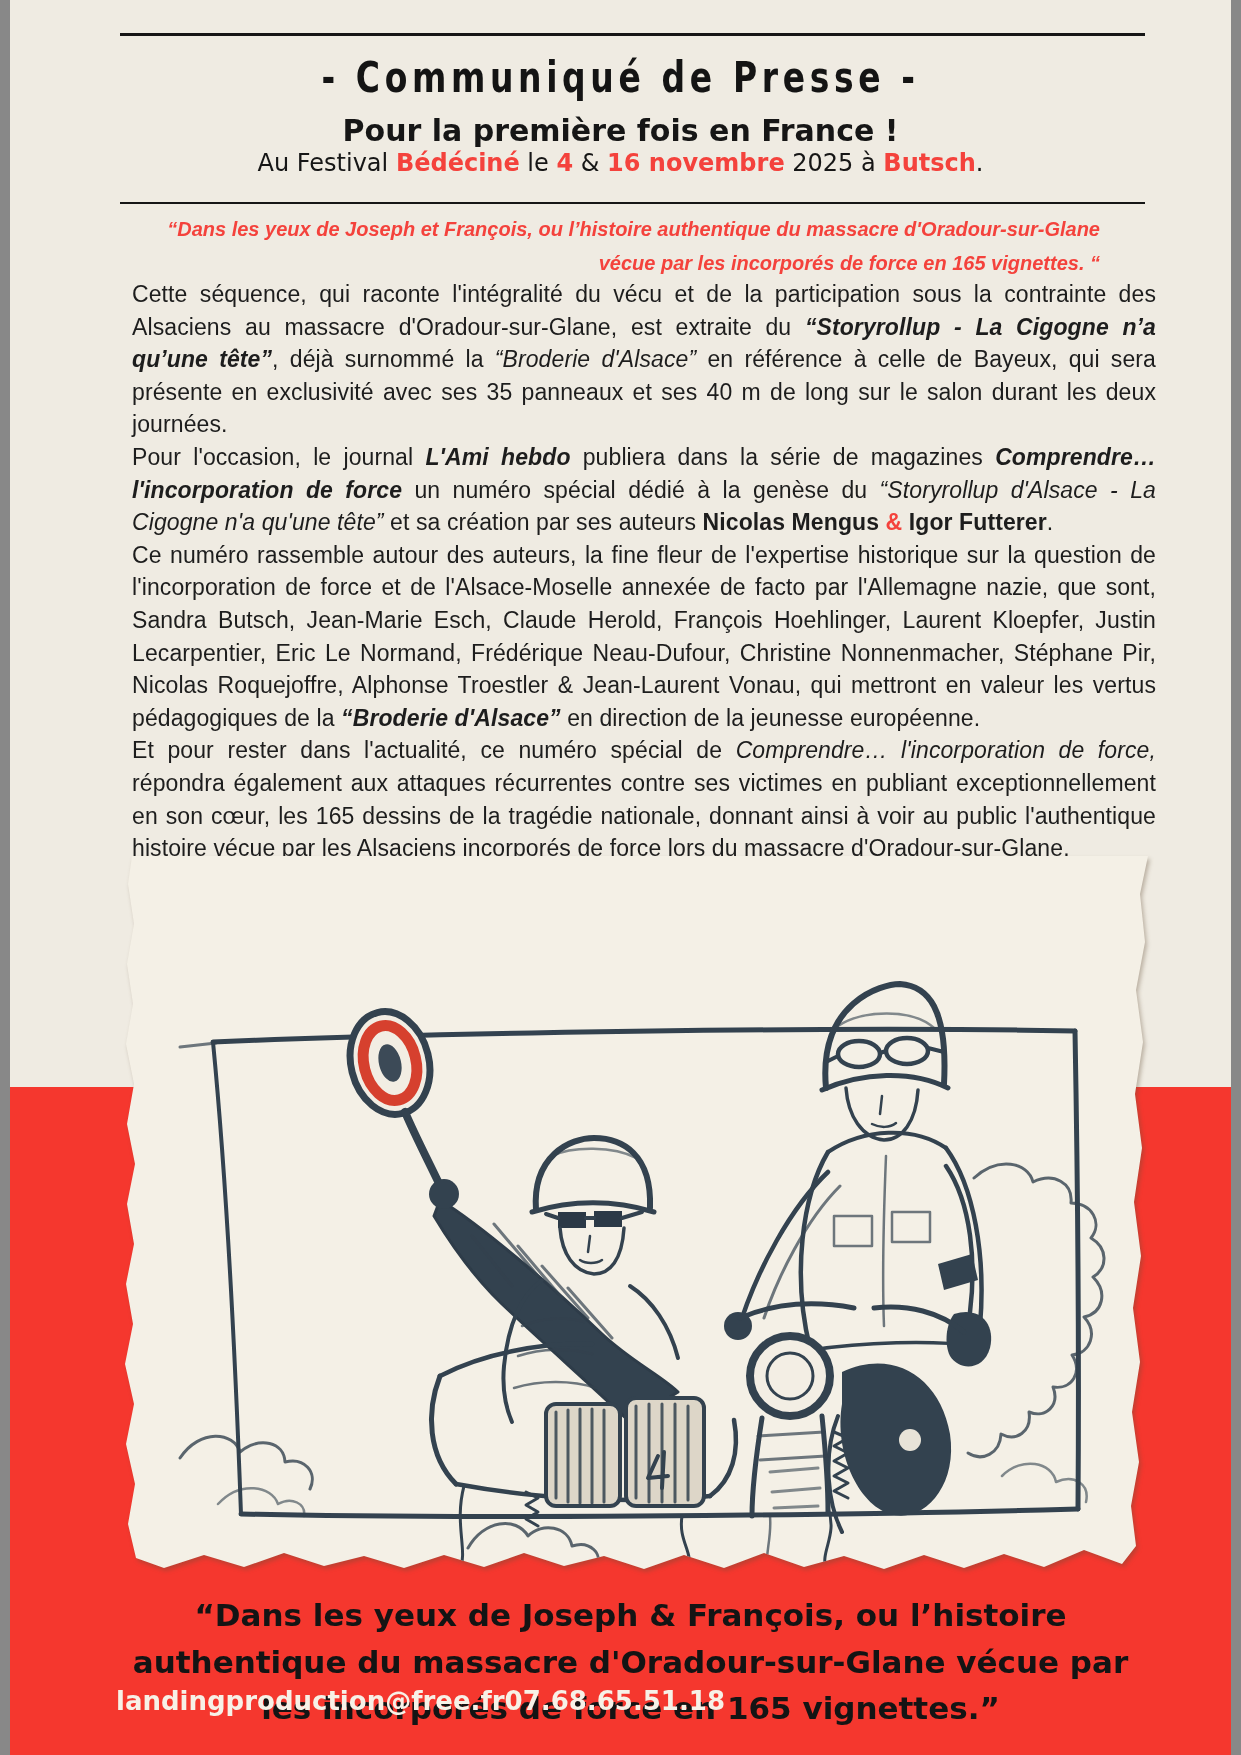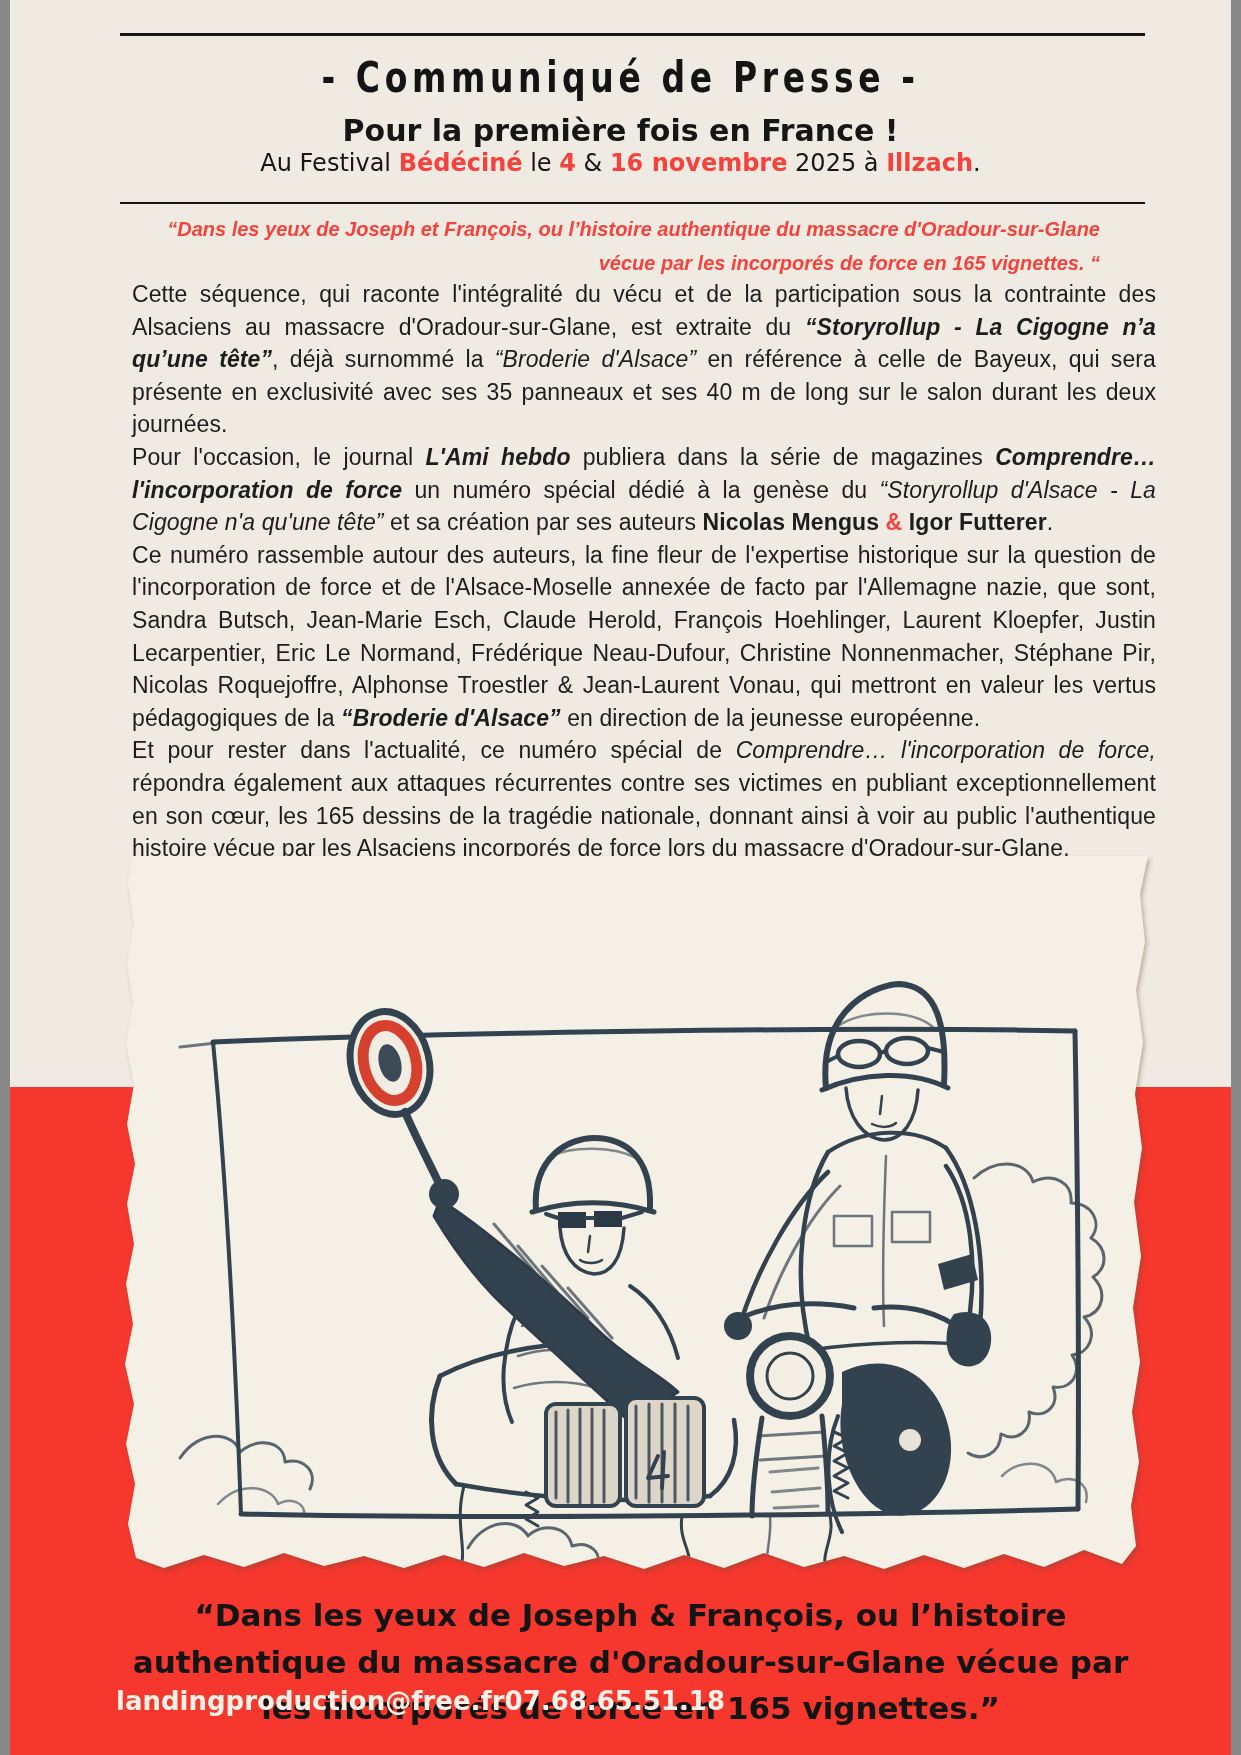--- a/index.html
+++ b/index.html
@@ -91,21 +91,21 @@
 </style>
 </head>
 <body>
 
 <div class="page">
 
   <div class="rule rule-top"></div>
 
   <h1 class="title">- Communiqué de Presse -</h1>
   <div class="sub sub1">Pour la première fois en France !</div>
-  <div class="sub sub2"><span class="seg-n">Au Festival </span><span class="seg-r">Bédéciné</span><span class="seg-n"> le </span><span class="seg-r">4</span><span class="seg-n"> &amp; </span><span class="seg-r">16 novembre</span><span class="seg-n"> 2025 à </span><span class="seg-r">Illzach</span><span class="seg-n">.</span></div>
+  <div class="sub sub2"><span class="seg-n">Au Festival </span><span class="seg-r">Bédéciné</span><span class="seg-n"> le </span><span class="seg-r">4</span><span class="seg-n"> &amp; </span><span class="seg-r">16 novembre</span><span class="seg-n"> 2025 à </span><span class="seg-r">Butsch</span><span class="seg-n">.</span></div>
 
   <div class="rule rule-mid"></div>
 
   <div class="intro">“Dans les yeux de Joseph et François, ou l’histoire authentique du massacre d'Oradour-sur-Glane vécue par les incorporés de force en 165 vignettes. “</div>
 
   <div class="bodytext">
     <p><span class="seg-n">Cette séquence, qui raconte l'intégralité du vécu et de la participation sous la contrainte des Alsaciens au massacre d'Oradour-sur-Glane, est extraite du </span><span class="seg-bi">“Storyrollup - La Cigogne n’a qu’une tête”</span><span class="seg-n">, déjà surnommé la </span><span class="seg-i">“Broderie d'Alsace”</span><span class="seg-n"> en référence à celle de Bayeux, qui sera présente en exclusivité avec ses 35 panneaux et ses 40 m de long sur le salon durant les deux journées.</span></p>
     <p><span class="seg-n">Pour l'occasion, le journal </span><span class="seg-bi">L'Ami hebdo</span><span class="seg-n"> publiera dans la série de magazines </span><span class="seg-bi">Comprendre… l'incorporation de force</span><span class="seg-n"> un numéro spécial dédié à la genèse du </span><span class="seg-i">“Storyrollup d'Alsace - La Cigogne n'a qu'une tête”</span><span class="seg-n"> et sa création par ses auteurs </span><span class="seg-b">Nicolas Mengus </span><span class="seg-rb">&amp;</span><span class="seg-b"> Igor Futterer</span><span class="seg-n">.</span></p>
     <p><span class="seg-n">Ce numéro rassemble autour des auteurs, la fine fleur de l'expertise historique sur la question de l'incorporation de force et de l'Alsace-Moselle annexée de facto par l'Allemagne nazie, que sont, Sandra Butsch, Jean-Marie Esch, Claude Herold, François Hoehlinger, Laurent Kloepfer, Justin Lecarpentier, Eric Le Normand, Frédérique Neau-Dufour, Christine Nonnenmacher, Stéphane Pir, Nicolas Roquejoffre, Alphonse Troestler &amp; Jean-Laurent Vonau,  qui mettront en valeur les vertus pédagogiques de la </span><span class="seg-bi">“Broderie d'Alsace”</span><span class="seg-n"> en direction de la jeunesse européenne.</span></p>
     <p><span class="seg-n">Et pour rester dans l'actualité, ce numéro spécial de </span><span class="seg-i">Comprendre… l'incorporation de force,</span><span class="seg-n"> répondra également aux attaques récurrentes contre ses victimes en publiant exceptionnellement en son cœur, les 165 dessins de la tragédie nationale, donnant ainsi à voir au public l'authentique histoire vécue par les Alsaciens incorporés de force lors du massacre d'Oradour-sur-Glane.</span></p>

